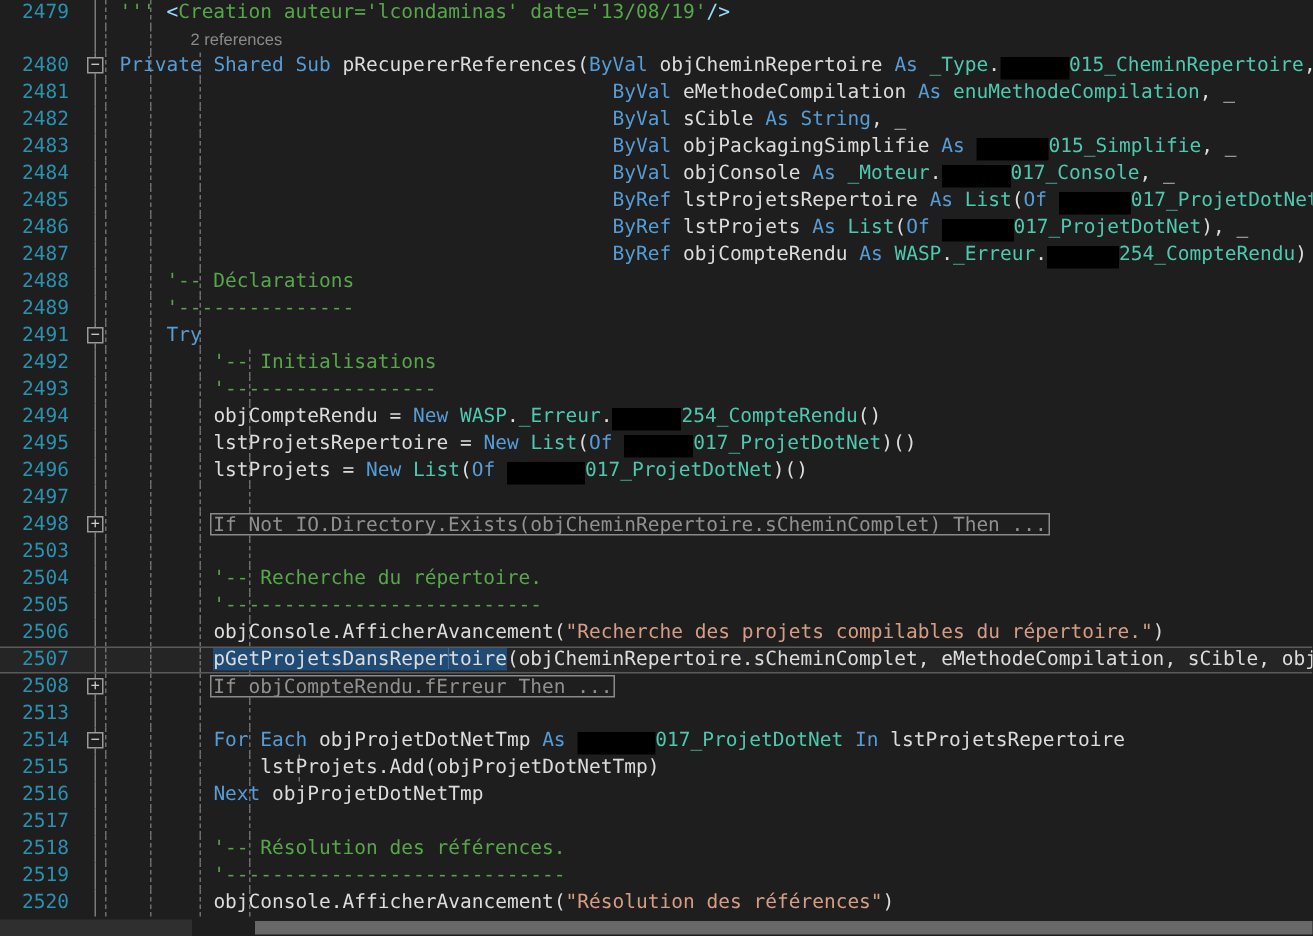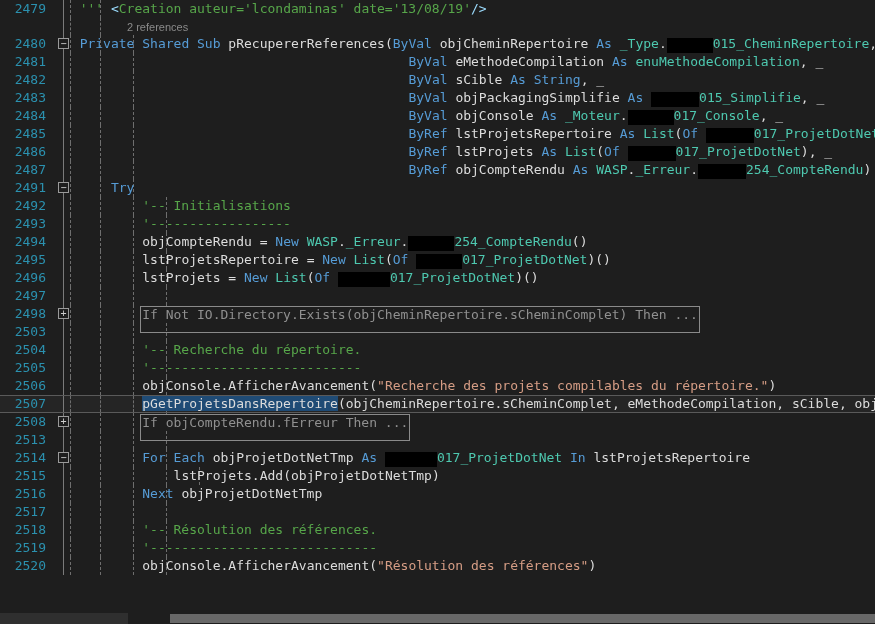--- a/index.html
+++ b/index.html
@@ -104,21 +104,21 @@
   }
 
   
   .collapsed {
     display: inline-block;
     border: 1px solid #8a8a8a;
     color: #909090;
     background: #1e1e1e;
     padding: 0 1px;
     line-height: 15px;
-    height: 27px;
+    height: 15px;
     font-size: 13px;
     box-sizing: border-box;
   }
 
   
   .codelens-text {
     position: absolute;
     left: 127px;
     top: 1px;
     color: #8a8a8a;
@@ -167,20 +167,22 @@
       <div class="row"><span class="lnum">2479</span><span class="foldrail" style="top:0;height:18px;"></span><span class="iguide" style="left:70px;height:18px;"></span><span class="iguide" style="left:100px;height:18px;"></span><span class="code" style="left:17px;top:0;">        <span class="com">'''</span><span class="xml"> <span class="xmlp">&lt;</span>Creation auteur='lcondaminas' date='13/08/19'<span class="xmlp">/&gt;</span></span></span></div>
       <div class="row codelens"><span class="foldrail" style="top:0;height:17px;"></span><span class="iguide" style="left:70px;height:17px;"></span><span class="iguide" style="left:100px;height:17px;"></span><span class="codelens-text">2 references</span></div>
       <div class="row"><span class="lnum">2480</span><span class="foldrail" style="top:0;height:18px;"></span><span class="foldbox" style="top:3px;">−</span><span class="iguide" style="left:70px;height:18px;"></span><span class="iguide" style="left:100px;height:18px;"></span><span class="iguide" style="left:133px;height:18px;"></span><span class="code" style="left:17px;top:0;"><span class="plain"> </span><span class="plain"> </span><span class="plain"> </span><span class="plain"> </span><span class="plain"> </span><span class="plain"> </span><span class="plain"> </span><span class="plain"> </span><span class="kw">Private</span><span class="plain"> </span><span class="kw">Shared</span><span class="plain"> </span><span class="kw">Sub</span><span class="plain"> </span><span class="plain">pRecupererReferences</span><span class="plain">(</span><span class="kw">ByVal</span><span class="plain"> </span><span class="plain">objCheminRepertoire</span><span class="plain"> </span><span class="kw">As</span><span class="plain"> </span><span class="typ">_Type</span><span class="plain">.</span><span class="redact" style="width: 46px;">&nbsp;&nbsp;&nbsp;&nbsp;&nbsp;&nbsp;&nbsp;&nbsp;</span><span class="typ">015_CheminRepertoire</span><span class="plain">,</span></span></div>
       <div class="row"><span class="lnum">2481</span><span class="foldrail" style="top:0;height:18px;"></span><span class="iguide" style="left:70px;height:18px;"></span><span class="iguide" style="left:100px;height:18px;"></span><span class="iguide" style="left:133px;height:18px;"></span><span class="code" style="left:17px;top:0;"><span class="plain"> </span><span class="plain"> </span><span class="plain"> </span><span class="plain"> </span><span class="plain"> </span><span class="plain"> </span><span class="plain"> </span><span class="plain"> </span><span class="plain"> </span><span class="plain"> </span><span class="plain"> </span><span class="plain"> </span><span class="plain"> </span><span class="plain"> </span><span class="plain"> </span><span class="plain"> </span><span class="plain"> </span><span class="plain"> </span><span class="plain"> </span><span class="plain"> </span><span class="plain"> </span><span class="plain"> </span><span class="plain"> </span><span class="plain"> </span><span class="plain"> </span><span class="plain"> </span><span class="plain"> </span><span class="plain"> </span><span class="plain"> </span><span class="plain"> </span><span class="plain"> </span><span class="plain"> </span><span class="plain"> </span><span class="plain"> </span><span class="plain"> </span><span class="plain"> </span><span class="plain"> </span><span class="plain"> </span><span class="plain"> </span><span class="plain"> </span><span class="plain"> </span><span class="plain"> </span><span class="plain"> </span><span class="plain"> </span><span class="plain"> </span><span class="plain"> </span><span class="plain"> </span><span class="plain"> </span><span class="plain"> </span><span class="plain"> </span><span class="kw">ByVal</span><span class="plain"> </span><span class="plain">eMethodeCompilation</span><span class="plain"> </span><span class="kw">As</span><span class="plain"> </span><span class="typ">enuMethodeCompilation</span><span class="plain">,</span><span class="plain"> </span><span class="plain">_</span></span></div>
       <div class="row"><span class="lnum">2482</span><span class="foldrail" style="top:0;height:18px;"></span><span class="iguide" style="left:70px;height:18px;"></span><span class="iguide" style="left:100px;height:18px;"></span><span class="iguide" style="left:133px;height:18px;"></span><span class="code" style="left:17px;top:0;"><span class="plain"> </span><span class="plain"> </span><span class="plain"> </span><span class="plain"> </span><span class="plain"> </span><span class="plain"> </span><span class="plain"> </span><span class="plain"> </span><span class="plain"> </span><span class="plain"> </span><span class="plain"> </span><span class="plain"> </span><span class="plain"> </span><span class="plain"> </span><span class="plain"> </span><span class="plain"> </span><span class="plain"> </span><span class="plain"> </span><span class="plain"> </span><span class="plain"> </span><span class="plain"> </span><span class="plain"> </span><span class="plain"> </span><span class="plain"> </span><span class="plain"> </span><span class="plain"> </span><span class="plain"> </span><span class="plain"> </span><span class="plain"> </span><span class="plain"> </span><span class="plain"> </span><span class="plain"> </span><span class="plain"> </span><span class="plain"> </span><span class="plain"> </span><span class="plain"> </span><span class="plain"> </span><span class="plain"> </span><span class="plain"> </span><span class="plain"> </span><span class="plain"> </span><span class="plain"> </span><span class="plain"> </span><span class="plain"> </span><span class="plain"> </span><span class="plain"> </span><span class="plain"> </span><span class="plain"> </span><span class="plain"> </span><span class="plain"> </span><span class="kw">ByVal</span><span class="plain"> </span><span class="plain">sCible</span><span class="plain"> </span><span class="kw">As</span><span class="plain"> </span><span class="kw">String</span><span class="plain">,</span><span class="plain"> </span><span class="plain">_</span></span></div>
       <div class="row"><span class="lnum">2483</span><span class="foldrail" style="top:0;height:18px;"></span><span class="iguide" style="left:70px;height:18px;"></span><span class="iguide" style="left:100px;height:18px;"></span><span class="iguide" style="left:133px;height:18px;"></span><span class="code" style="left:17px;top:0;"><span class="plain"> </span><span class="plain"> </span><span class="plain"> </span><span class="plain"> </span><span class="plain"> </span><span class="plain"> </span><span class="plain"> </span><span class="plain"> </span><span class="plain"> </span><span class="plain"> </span><span class="plain"> </span><span class="plain"> </span><span class="plain"> </span><span class="plain"> </span><span class="plain"> </span><span class="plain"> </span><span class="plain"> </span><span class="plain"> </span><span class="plain"> </span><span class="plain"> </span><span class="plain"> </span><span class="plain"> </span><span class="plain"> </span><span class="plain"> </span><span class="plain"> </span><span class="plain"> </span><span class="plain"> </span><span class="plain"> </span><span class="plain"> </span><span class="plain"> </span><span class="plain"> </span><span class="plain"> </span><span class="plain"> </span><span class="plain"> </span><span class="plain"> </span><span class="plain"> </span><span class="plain"> </span><span class="plain"> </span><span class="plain"> </span><span class="plain"> </span><span class="plain"> </span><span class="plain"> </span><span class="plain"> </span><span class="plain"> </span><span class="plain"> </span><span class="plain"> </span><span class="plain"> </span><span class="plain"> </span><span class="plain"> </span><span class="plain"> </span><span class="kw">ByVal</span><span class="plain"> </span><span class="plain">objPackagingSimplifie</span><span class="plain"> </span><span class="kw">As</span><span class="plain"> </span><span class="redact" style="width: 48px;">&nbsp;&nbsp;&nbsp;&nbsp;&nbsp;&nbsp;&nbsp;&nbsp;</span><span class="typ">015_Simplifie</span><span class="plain">,</span><span class="plain"> </span><span class="plain">_</span></span></div>
       <div class="row"><span class="lnum">2484</span><span class="foldrail" style="top:0;height:18px;"></span><span class="iguide" style="left:70px;height:18px;"></span><span class="iguide" style="left:100px;height:18px;"></span><span class="iguide" style="left:133px;height:18px;"></span><span class="code" style="left:17px;top:0;"><span class="plain"> </span><span class="plain"> </span><span class="plain"> </span><span class="plain"> </span><span class="plain"> </span><span class="plain"> </span><span class="plain"> </span><span class="plain"> </span><span class="plain"> </span><span class="plain"> </span><span class="plain"> </span><span class="plain"> </span><span class="plain"> </span><span class="plain"> </span><span class="plain"> </span><span class="plain"> </span><span class="plain"> </span><span class="plain"> </span><span class="plain"> </span><span class="plain"> </span><span class="plain"> </span><span class="plain"> </span><span class="plain"> </span><span class="plain"> </span><span class="plain"> </span><span class="plain"> </span><span class="plain"> </span><span class="plain"> </span><span class="plain"> </span><span class="plain"> </span><span class="plain"> </span><span class="plain"> </span><span class="plain"> </span><span class="plain"> </span><span class="plain"> </span><span class="plain"> </span><span class="plain"> </span><span class="plain"> </span><span class="plain"> </span><span class="plain"> </span><span class="plain"> </span><span class="plain"> </span><span class="plain"> </span><span class="plain"> </span><span class="plain"> </span><span class="plain"> </span><span class="plain"> </span><span class="plain"> </span><span class="plain"> </span><span class="plain"> </span><span class="kw">ByVal</span><span class="plain"> </span><span class="plain">objConsole</span><span class="plain"> </span><span class="kw">As</span><span class="plain"> </span><span class="typ">_Moteur</span><span class="plain">.</span><span class="redact" style="width: 46px;">&nbsp;&nbsp;&nbsp;&nbsp;&nbsp;&nbsp;&nbsp;&nbsp;</span><span class="typ">017_Console</span><span class="plain">,</span><span class="plain"> </span><span class="plain">_</span></span></div>
       <div class="row"><span class="lnum">2485</span><span class="foldrail" style="top:0;height:18px;"></span><span class="iguide" style="left:70px;height:18px;"></span><span class="iguide" style="left:100px;height:18px;"></span><span class="iguide" style="left:133px;height:18px;"></span><span class="code" style="left:17px;top:0;"><span class="plain"> </span><span class="plain"> </span><span class="plain"> </span><span class="plain"> </span><span class="plain"> </span><span class="plain"> </span><span class="plain"> </span><span class="plain"> </span><span class="plain"> </span><span class="plain"> </span><span class="plain"> </span><span class="plain"> </span><span class="plain"> </span><span class="plain"> </span><span class="plain"> </span><span class="plain"> </span><span class="plain"> </span><span class="plain"> </span><span class="plain"> </span><span class="plain"> </span><span class="plain"> </span><span class="plain"> </span><span class="plain"> </span><span class="plain"> </span><span class="plain"> </span><span class="plain"> </span><span class="plain"> </span><span class="plain"> </span><span class="plain"> </span><span class="plain"> </span><span class="plain"> </span><span class="plain"> </span><span class="plain"> </span><span class="plain"> </span><span class="plain"> </span><span class="plain"> </span><span class="plain"> </span><span class="plain"> </span><span class="plain"> </span><span class="plain"> </span><span class="plain"> </span><span class="plain"> </span><span class="plain"> </span><span class="plain"> </span><span class="plain"> </span><span class="plain"> </span><span class="plain"> </span><span class="plain"> </span><span class="plain"> </span><span class="plain"> </span><span class="kw">ByRef</span><span class="plain"> </span><span class="plain">lstProjetsRepertoire</span><span class="plain"> </span><span class="kw">As</span><span class="plain"> </span><span class="typ">List</span><span class="plain">(</span><span class="kw">Of</span><span class="plain"> </span><span class="redact" style="width: 48px;">&nbsp;&nbsp;&nbsp;&nbsp;&nbsp;&nbsp;&nbsp;&nbsp;</span><span class="typ">017_ProjetDotNet</span></span></div>
       <div class="row"><span class="lnum">2486</span><span class="foldrail" style="top:0;height:18px;"></span><span class="iguide" style="left:70px;height:18px;"></span><span class="iguide" style="left:100px;height:18px;"></span><span class="iguide" style="left:133px;height:18px;"></span><span class="code" style="left:17px;top:0;"><span class="plain"> </span><span class="plain"> </span><span class="plain"> </span><span class="plain"> </span><span class="plain"> </span><span class="plain"> </span><span class="plain"> </span><span class="plain"> </span><span class="plain"> </span><span class="plain"> </span><span class="plain"> </span><span class="plain"> </span><span class="plain"> </span><span class="plain"> </span><span class="plain"> </span><span class="plain"> </span><span class="plain"> </span><span class="plain"> </span><span class="plain"> </span><span class="plain"> </span><span class="plain"> </span><span class="plain"> </span><span class="plain"> </span><span class="plain"> </span><span class="plain"> </span><span class="plain"> </span><span class="plain"> </span><span class="plain"> </span><span class="plain"> </span><span class="plain"> </span><span class="plain"> </span><span class="plain"> </span><span class="plain"> </span><span class="plain"> </span><span class="plain"> </span><span class="plain"> </span><span class="plain"> </span><span class="plain"> </span><span class="plain"> </span><span class="plain"> </span><span class="plain"> </span><span class="plain"> </span><span class="plain"> </span><span class="plain"> </span><span class="plain"> </span><span class="plain"> </span><span class="plain"> </span><span class="plain"> </span><span class="plain"> </span><span class="plain"> </span><span class="kw">ByRef</span><span class="plain"> </span><span class="plain">lstProjets</span><span class="plain"> </span><span class="kw">As</span><span class="plain"> </span><span class="typ">List</span><span class="plain">(</span><span class="kw">Of</span><span class="plain"> </span><span class="redact" style="width: 48px;">&nbsp;&nbsp;&nbsp;&nbsp;&nbsp;&nbsp;&nbsp;&nbsp;</span><span class="typ">017_ProjetDotNet</span><span class="plain">)</span><span class="plain">,</span><span class="plain"> </span><span class="plain">_</span></span></div>
       <div class="row"><span class="lnum">2487</span><span class="foldrail" style="top:0;height:18px;"></span><span class="iguide" style="left:70px;height:18px;"></span><span class="iguide" style="left:100px;height:18px;"></span><span class="iguide" style="left:133px;height:18px;"></span><span class="code" style="left:17px;top:0;"><span class="plain"> </span><span class="plain"> </span><span class="plain"> </span><span class="plain"> </span><span class="plain"> </span><span class="plain"> </span><span class="plain"> </span><span class="plain"> </span><span class="plain"> </span><span class="plain"> </span><span class="plain"> </span><span class="plain"> </span><span class="plain"> </span><span class="plain"> </span><span class="plain"> </span><span class="plain"> </span><span class="plain"> </span><span class="plain"> </span><span class="plain"> </span><span class="plain"> </span><span class="plain"> </span><span class="plain"> </span><span class="plain"> </span><span class="plain"> </span><span class="plain"> </span><span class="plain"> </span><span class="plain"> </span><span class="plain"> </span><span class="plain"> </span><span class="plain"> </span><span class="plain"> </span><span class="plain"> </span><span class="plain"> </span><span class="plain"> </span><span class="plain"> </span><span class="plain"> </span><span class="plain"> </span><span class="plain"> </span><span class="plain"> </span><span class="plain"> </span><span class="plain"> </span><span class="plain"> </span><span class="plain"> </span><span class="plain"> </span><span class="plain"> </span><span class="plain"> </span><span class="plain"> </span><span class="plain"> </span><span class="plain"> </span><span class="plain"> </span><span class="kw">ByRef</span><span class="plain"> </span><span class="plain">objCompteRendu</span><span class="plain"> </span><span class="kw">As</span><span class="plain"> </span><span class="typ">WASP</span><span class="plain">.</span><span class="typ">_Erreur</span><span class="plain">.</span><span class="redact" style="width: 48px;">&nbsp;&nbsp;&nbsp;&nbsp;&nbsp;&nbsp;&nbsp;&nbsp;</span><span class="typ">254_CompteRendu</span><span class="plain">)</span></span></div>
+      <div class="row"><span class="lnum">2488</span><span class="foldrail" style="top:0;height:18px;"></span><span class="iguide" style="left:70px;height:18px;"></span><span class="iguide" style="left:100px;height:18px;"></span><span class="iguide" style="left:133px;height:18px;"></span><span class="code" style="left:17px;top:0;">            <span class="com">'-- Déclarations</span></span></div>
+      <div class="row"><span class="lnum">2489</span><span class="foldrail" style="top:0;height:18px;"></span><span class="iguide" style="left:70px;height:18px;"></span><span class="iguide" style="left:100px;height:18px;"></span><span class="iguide" style="left:133px;height:18px;"></span><span class="code" style="left:17px;top:0;">            <span class="com">'---------------</span></span></div>
       <div class="row"><span class="lnum">2491</span><span class="foldrail" style="top:0;height:18px;"></span><span class="foldbox" style="top:3px;">−</span><span class="iguide" style="left:70px;height:18px;"></span><span class="iguide" style="left:100px;height:18px;"></span><span class="iguide" style="left:133px;height:18px;"></span><span class="code" style="left:17px;top:0;"><span class="plain"> </span><span class="plain"> </span><span class="plain"> </span><span class="plain"> </span><span class="plain"> </span><span class="plain"> </span><span class="plain"> </span><span class="plain"> </span><span class="plain"> </span><span class="plain"> </span><span class="plain"> </span><span class="plain"> </span><span class="kw">Try</span></span></div>
       <div class="row"><span class="lnum">2492</span><span class="foldrail" style="top:0;height:18px;"></span><span class="iguide" style="left:70px;height:18px;"></span><span class="iguide" style="left:100px;height:18px;"></span><span class="iguide" style="left:133px;height:18px;"></span><span class="iguide" style="left:166px;height:18px;"></span><span class="code" style="left:17px;top:0;">                <span class="com">'-- Initialisations</span></span></div>
       <div class="row"><span class="lnum">2493</span><span class="foldrail" style="top:0;height:18px;"></span><span class="iguide" style="left:70px;height:18px;"></span><span class="iguide" style="left:100px;height:18px;"></span><span class="iguide" style="left:133px;height:18px;"></span><span class="iguide" style="left:166px;height:18px;"></span><span class="code" style="left:17px;top:0;">                <span class="com">'------------------</span></span></div>
       <div class="row"><span class="lnum">2494</span><span class="foldrail" style="top:0;height:18px;"></span><span class="iguide" style="left:70px;height:18px;"></span><span class="iguide" style="left:100px;height:18px;"></span><span class="iguide" style="left:133px;height:18px;"></span><span class="iguide" style="left:166px;height:18px;"></span><span class="code" style="left:17px;top:0;"><span class="plain"> </span><span class="plain"> </span><span class="plain"> </span><span class="plain"> </span><span class="plain"> </span><span class="plain"> </span><span class="plain"> </span><span class="plain"> </span><span class="plain"> </span><span class="plain"> </span><span class="plain"> </span><span class="plain"> </span><span class="plain"> </span><span class="plain"> </span><span class="plain"> </span><span class="plain"> </span><span class="plain">objCompteRendu</span><span class="plain"> </span><span class="plain">=</span><span class="plain"> </span><span class="kw">New</span><span class="plain"> </span><span class="typ">WASP</span><span class="plain">.</span><span class="typ">_Erreur</span><span class="plain">.</span><span class="redact" style="width: 46px;">&nbsp;&nbsp;&nbsp;&nbsp;&nbsp;&nbsp;&nbsp;&nbsp;</span><span class="typ">254_CompteRendu</span><span class="plain">(</span><span class="plain">)</span></span></div>
       <div class="row"><span class="lnum">2495</span><span class="foldrail" style="top:0;height:18px;"></span><span class="iguide" style="left:70px;height:18px;"></span><span class="iguide" style="left:100px;height:18px;"></span><span class="iguide" style="left:133px;height:18px;"></span><span class="iguide" style="left:166px;height:18px;"></span><span class="code" style="left:17px;top:0;"><span class="plain"> </span><span class="plain"> </span><span class="plain"> </span><span class="plain"> </span><span class="plain"> </span><span class="plain"> </span><span class="plain"> </span><span class="plain"> </span><span class="plain"> </span><span class="plain"> </span><span class="plain"> </span><span class="plain"> </span><span class="plain"> </span><span class="plain"> </span><span class="plain"> </span><span class="plain"> </span><span class="plain">lstProjetsRepertoire</span><span class="plain"> </span><span class="plain">=</span><span class="plain"> </span><span class="kw">New</span><span class="plain"> </span><span class="typ">List</span><span class="plain">(</span><span class="kw">Of</span><span class="plain"> </span><span class="redact" style="width: 46px;">&nbsp;&nbsp;&nbsp;&nbsp;&nbsp;&nbsp;&nbsp;&nbsp;</span><span class="typ">017_ProjetDotNet</span><span class="plain">)</span><span class="plain">(</span><span class="plain">)</span></span></div>
       <div class="row"><span class="lnum">2496</span><span class="foldrail" style="top:0;height:18px;"></span><span class="iguide" style="left:70px;height:18px;"></span><span class="iguide" style="left:100px;height:18px;"></span><span class="iguide" style="left:133px;height:18px;"></span><span class="iguide" style="left:166px;height:18px;"></span><span class="code" style="left:17px;top:0;"><span class="plain"> </span><span class="plain"> </span><span class="plain"> </span><span class="plain"> </span><span class="plain"> </span><span class="plain"> </span><span class="plain"> </span><span class="plain"> </span><span class="plain"> </span><span class="plain"> </span><span class="plain"> </span><span class="plain"> </span><span class="plain"> </span><span class="plain"> </span><span class="plain"> </span><span class="plain"> </span><span class="plain">lstProjets</span><span class="plain"> </span><span class="plain">=</span><span class="plain"> </span><span class="kw">New</span><span class="plain"> </span><span class="typ">List</span><span class="plain">(</span><span class="kw">Of</span><span class="plain"> </span><span class="redact" style="width: 52px;">&nbsp;&nbsp;&nbsp;&nbsp;&nbsp;&nbsp;&nbsp;&nbsp;</span><span class="typ">017_ProjetDotNet</span><span class="plain">)</span><span class="plain">(</span><span class="plain">)</span></span></div>
       <div class="row"><span class="lnum">2497</span><span class="foldrail" style="top:0;height:18px;"></span><span class="iguide" style="left:70px;height:18px;"></span><span class="iguide" style="left:100px;height:18px;"></span><span class="iguide" style="left:133px;height:18px;"></span><span class="iguide" style="left:166px;height:18px;"></span><span class="code" style="left:17px;top:0;"></span></div>
       <div class="row"><span class="lnum">2498</span><span class="foldrail" style="top:0;height:18px;"></span><span class="foldbox" style="top:3px;">+</span><span class="iguide" style="left:70px;height:18px;"></span><span class="iguide" style="left:100px;height:18px;"></span><span class="iguide" style="left:133px;height:18px;"></span><span class="iguide" style="left:166px;height:18px;"></span><span class="code" style="left:140.2px;top:1px;"><span class="collapsed">If Not IO.Directory.Exists(objCheminRepertoire.sCheminComplet) Then ...</span></span></div>
       <div class="row"><span class="lnum">2503</span><span class="foldrail" style="top:0;height:18px;"></span><span class="iguide" style="left:70px;height:18px;"></span><span class="iguide" style="left:100px;height:18px;"></span><span class="iguide" style="left:133px;height:18px;"></span><span class="iguide" style="left:166px;height:18px;"></span><span class="code" style="left:17px;top:0;"></span></div>
       <div class="row"><span class="lnum">2504</span><span class="foldrail" style="top:0;height:18px;"></span><span class="iguide" style="left:70px;height:18px;"></span><span class="iguide" style="left:100px;height:18px;"></span><span class="iguide" style="left:133px;height:18px;"></span><span class="iguide" style="left:166px;height:18px;"></span><span class="code" style="left:17px;top:0;">                <span class="com">'-- Recherche du répertoire.</span></span></div>

